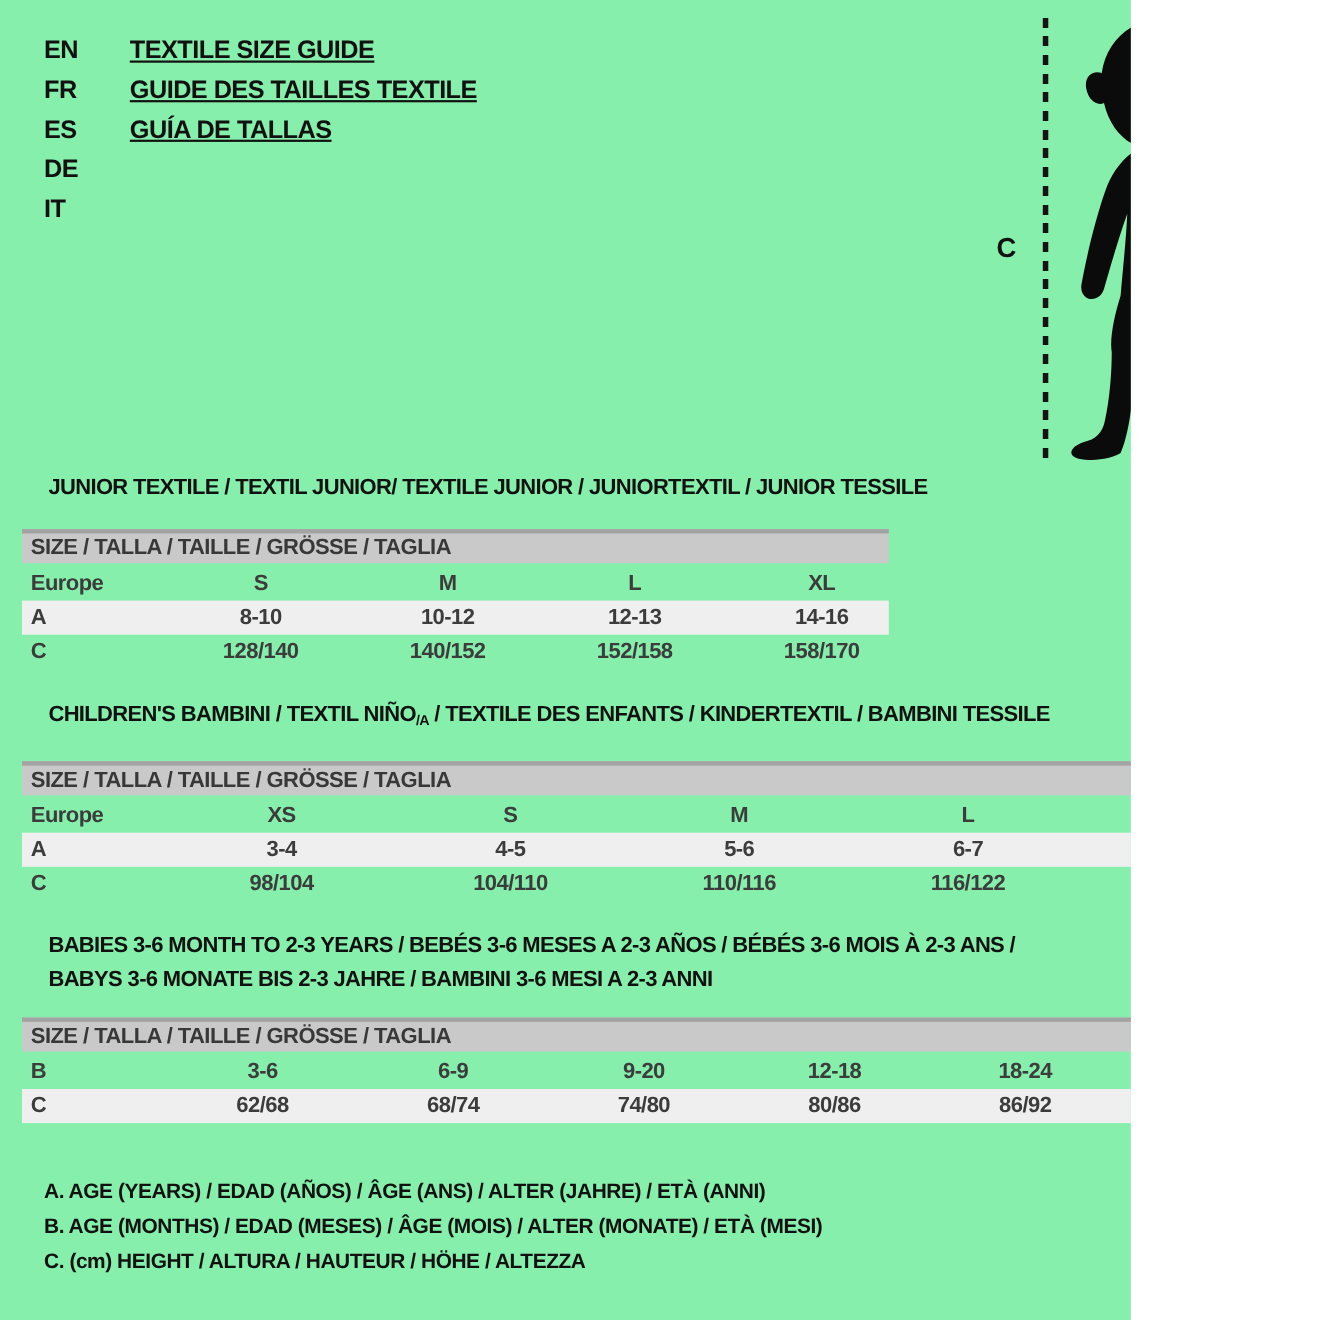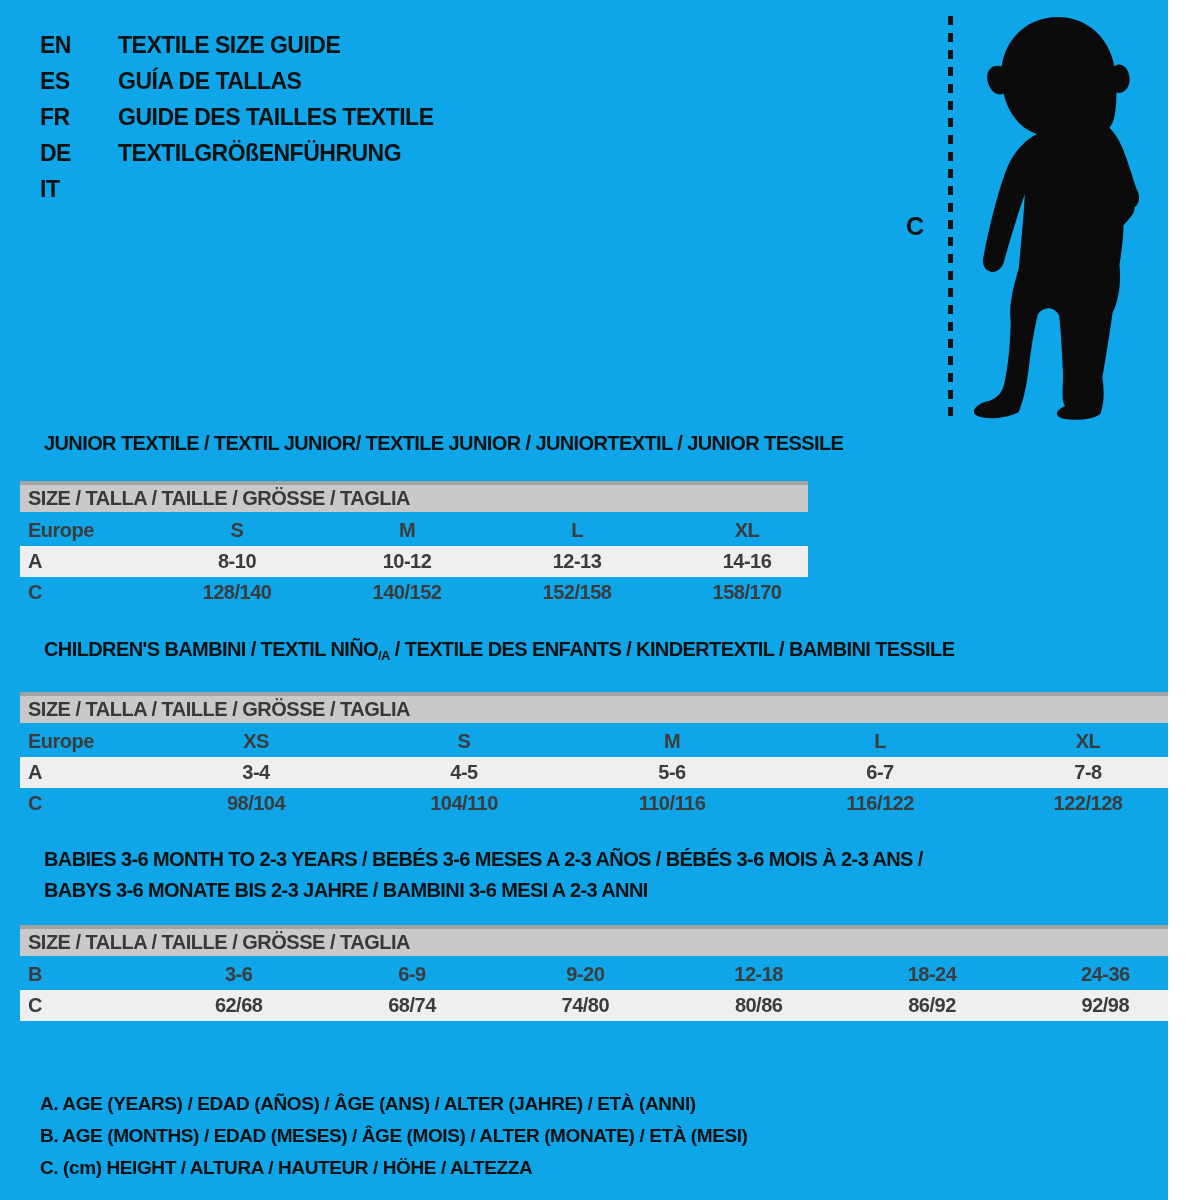--- a/index.html
+++ b/index.html
@@ -5,27 +5,27 @@
   :root{
     --c-header-bg:#c9c9c9;
     --c-header-edge:#a3a3a3;
     --c-row-shaded:#efefef;
     --c-sil:#0b0b0b;
     --c-title:#111111;
     --c-table-text:#3c3c3c;
   }
   html,body{margin:0;padding:0;}
   body{background:#ffffff;font-family:"Liberation Sans",sans-serif;}
-  .page{position:relative;width:1168px;height:1200px;background:#0ea5e9;overflow:hidden;}
+  .page{position:relative;width:1028px;height:1200px;background:#86efac;overflow:hidden;}
 
   
   .lang-list{position:absolute;left:40px;top:27px;}
   .lang-row{display:flex;height:36px;align-items:center;}
   .lang-code{width:78px;font-size:23px;font-weight:700;letter-spacing:-0.5px;color:var(--c-title);}
-  .lang-label{font-size:23px;font-weight:700;letter-spacing:-0.5px;color:var(--c-title);white-space:nowrap;}
+  .lang-label{font-size:23px;font-weight:700;letter-spacing:-0.5px;color:var(--c-title);white-space:nowrap;text-decoration:underline;}
 
   
   .measure-line{position:absolute;left:948px;top:16px;width:5px;height:404px;
     background:repeating-linear-gradient(to bottom,#131313 0 9px,transparent 9px 17px);}
   .measure-label{position:absolute;left:906px;top:212px;font-size:25px;font-weight:700;color:var(--c-title);}
   .silhouette{position:absolute;left:964px;top:14px;}
 
   
   .sec-title{position:absolute;left:44px;font-size:20px;font-weight:800;letter-spacing:-0.6px;
     color:var(--c-title);white-space:nowrap;}
@@ -35,45 +35,44 @@
   .thead{height:27px;border-top:4px solid var(--c-header-edge);background:var(--c-header-bg);
     margin-bottom:3px;display:flex;align-items:center;padding-left:8px;
     font-size:20px;font-weight:700;letter-spacing:-0.5px;color:#383838;}
   .trow{display:grid;height:31px;align-items:center;
     font-size:20px;font-weight:700;letter-spacing:-0.5px;color:var(--c-table-text);gap:48px;}
   .trow.shaded{background:var(--c-row-shaded);}
   .tlabel{padding-left:8px;text-align:left;}
   .tcell{text-align:center;}
 
   
-  .legend{position:absolute;left:40px;top:1068px;margin-top:20px;}
+  .legend{position:absolute;left:40px;top:1068px;}
   .legend-line{height:32px;display:flex;align-items:center;font-size:19px;font-weight:700;
     letter-spacing:-0.4px;color:var(--c-title);white-space:nowrap;}
 </style>
 </head>
 <body>
 
 <div class="page">
 
   <div class="lang-list" id="lang-list">
       <div class="lang-row">
         <div class="lang-code">EN</div>
         <div class="lang-label">TEXTILE SIZE GUIDE</div>
       </div>
       <div class="lang-row">
+        <div class="lang-code">FR</div>
+        <div class="lang-label">GUIDE DES TAILLES TEXTILE</div>
+      </div>
+      <div class="lang-row">
         <div class="lang-code">ES</div>
         <div class="lang-label">GUÍA DE TALLAS</div>
       </div>
       <div class="lang-row">
-        <div class="lang-code">FR</div>
-        <div class="lang-label">GUIDE DES TAILLES TEXTILE</div>
-      </div>
-      <div class="lang-row">
         <div class="lang-code">DE</div>
-        <div class="lang-label">TEXTILGRÖßENFÜHRUNG</div>
       </div>
       <div class="lang-row">
         <div class="lang-code">IT</div>
       </div>
     </div>
 
   <div class="measure-line"></div>
   <div class="measure-label">C</div>
   <svg class="silhouette" width="184" height="408" viewBox="0 0 180 405">
     <path fill="var(--c-sil)" d="

